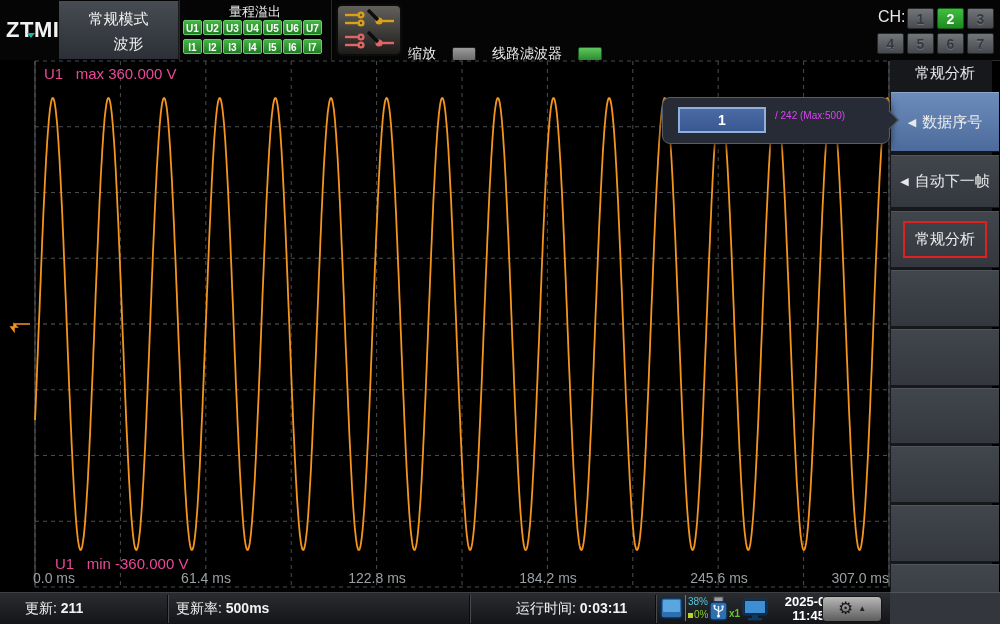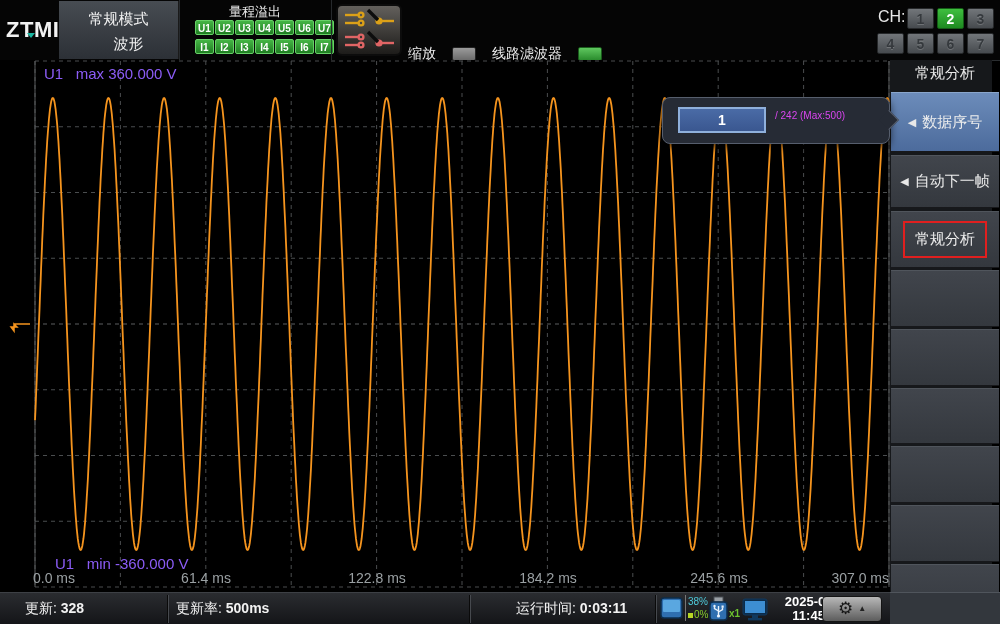--- a/index.html
+++ b/index.html
@@ -9,21 +9,21 @@
   
   #topbar{position:absolute;left:0;top:0;width:1000px;height:60px;background:#050505;border-bottom:1px solid #2a2d30;}
   .tb-sep{position:absolute;top:0;width:1px;height:60px;background:#26292c;}
   #logo{position:absolute;left:6px;top:14px;width:52px;height:32px;color:#f2f2f2;font-weight:bold;font-size:22px;letter-spacing:0.5px;line-height:32px;}
   #logo .logo-accent{position:absolute;left:21px;top:19px;width:0;height:0;border-left:4px solid transparent;border-right:4px solid transparent;border-top:5px solid #19b5a0;}
   #mode-panel{position:absolute;left:59px;top:1px;width:119px;height:58px;background:linear-gradient(#474c52,#2c3036);border-right:1px solid #1a1a1a;text-align:center;color:#f0f0f0;font-size:15px;}
   #mode-panel .l1{margin-top:9px;}
   #mode-panel .l2{margin-top:6px;padding-left:20px;}
   #overflow-panel{position:absolute;left:180px;top:0;width:150px;height:60px;}
   #overflow-title{color:#e8e8e8;font-size:13px;text-align:center;margin-top:3px;}
-  .badge-row{position:absolute;left:3px;display:flex;gap:1px;margin-left:12px;}
+  .badge-row{position:absolute;left:3px;display:flex;gap:1px;}
   .badge-row.r1{top:20px;}
   .badge-row.r2{top:39px;}
   .ch-badge{width:19px;height:15px;background:linear-gradient(#45b545,#1f7d22);border:1px solid #67d067;border-radius:2px;color:#fff;font-size:10px;font-weight:bold;text-align:center;line-height:15px;box-sizing:border-box;}
   #wiring-btn{position:absolute;left:336px;top:4px;width:66px;height:52px;background:linear-gradient(#63605c,#1d1c1a);border:2px solid #0c0c0c;border-radius:6px;box-sizing:border-box;}
   #filters-panel{position:absolute;left:408px;top:0;width:152px;height:60px;color:#ececec;font-size:14px;}
   .filter-row{position:absolute;left:0;display:flex;align-items:center;gap:16px;white-space:nowrap;margin-top:36px;}
   .filter-row.fr1{top:9px;}
   .filter-row.fr2{top:34px;}
   .ind{width:24px;height:14px;border-radius:2px;border:1px solid #222;box-sizing:border-box;}
   .ind.gray{background:linear-gradient(#9b9b9b,#6b6b6b);}
@@ -32,21 +32,21 @@
   #file-name{position:absolute;left:0;top:0;width:260px;height:45px;line-height:45px;text-align:center;color:#cfe000;font-size:16px;}
   #img-icon{position:absolute;right:6px;top:9px;}
   #ch-panel{position:absolute;left:874px;top:0;width:126px;height:60px;}
   #ch-label{position:absolute;left:4px;top:8px;color:#e8e8e8;font-size:16px;}
   .ch-btn{position:absolute;width:27px;height:21px;background:linear-gradient(#72767a,#464a4e);border:1px solid #26282a;border-radius:2px;color:#35393d;font-size:14px;font-weight:bold;text-align:center;line-height:21px;box-sizing:border-box;text-shadow:0 1px 0 rgba(255,255,255,0.18);}
   .ch-btn.active{background:linear-gradient(#3fbf3f,#1e8a21);border-color:#145c16;color:#fff;text-shadow:none;}
 
   
   #wave-area{position:absolute;left:0;top:60px;width:890px;height:532px;background:#000;}
   #wave-svg{position:absolute;left:0;top:0;}
-  .wave-label{position:absolute;color:#8b5cf6;font-size:15px;white-space:pre;}
+  .wave-label{position:absolute;color:#ec4899;font-size:15px;white-space:pre;}
   #label-max{left:44px;top:5px;}
   #label-min{left:55px;top:495px;}
   .tick-label{position:absolute;top:510px;color:#9aa0a3;font-size:14px;white-space:nowrap;}
   .tick-label.t0{left:33px;}
   .tick-label.t1{left:206px;transform:translateX(-50%);}
   .tick-label.t2{left:377px;transform:translateX(-50%);}
   .tick-label.t3{left:548px;transform:translateX(-50%);}
   .tick-label.t4{left:719px;transform:translateX(-50%);}
   .tick-label.t5{left:889px;transform:translateX(-100%);}
 
@@ -244,21 +244,21 @@
     <div class="side-btn e1"></div>
     <div class="side-btn e2"></div>
     <div class="side-btn e3"></div>
     <div class="side-btn e4"></div>
     <div class="side-btn e5"></div>
   </div>
 
   <div id="bottombar">
     <div class="bb-text" id="st-update">
       <span>更新:</span>
-      <b>328</b>
+      <b>211</b>
     </div>
     <div class="bb-sep" style="left:168px"></div>
     <div class="bb-text" id="st-rate">
       <span>更新率:</span>
       <b>500ms</b>
     </div>
     <div class="bb-sep" style="left:470px"></div>
     <div class="bb-text" id="st-runtime">
       <span>运行时间:</span>
       <b>0:03:11</b>

